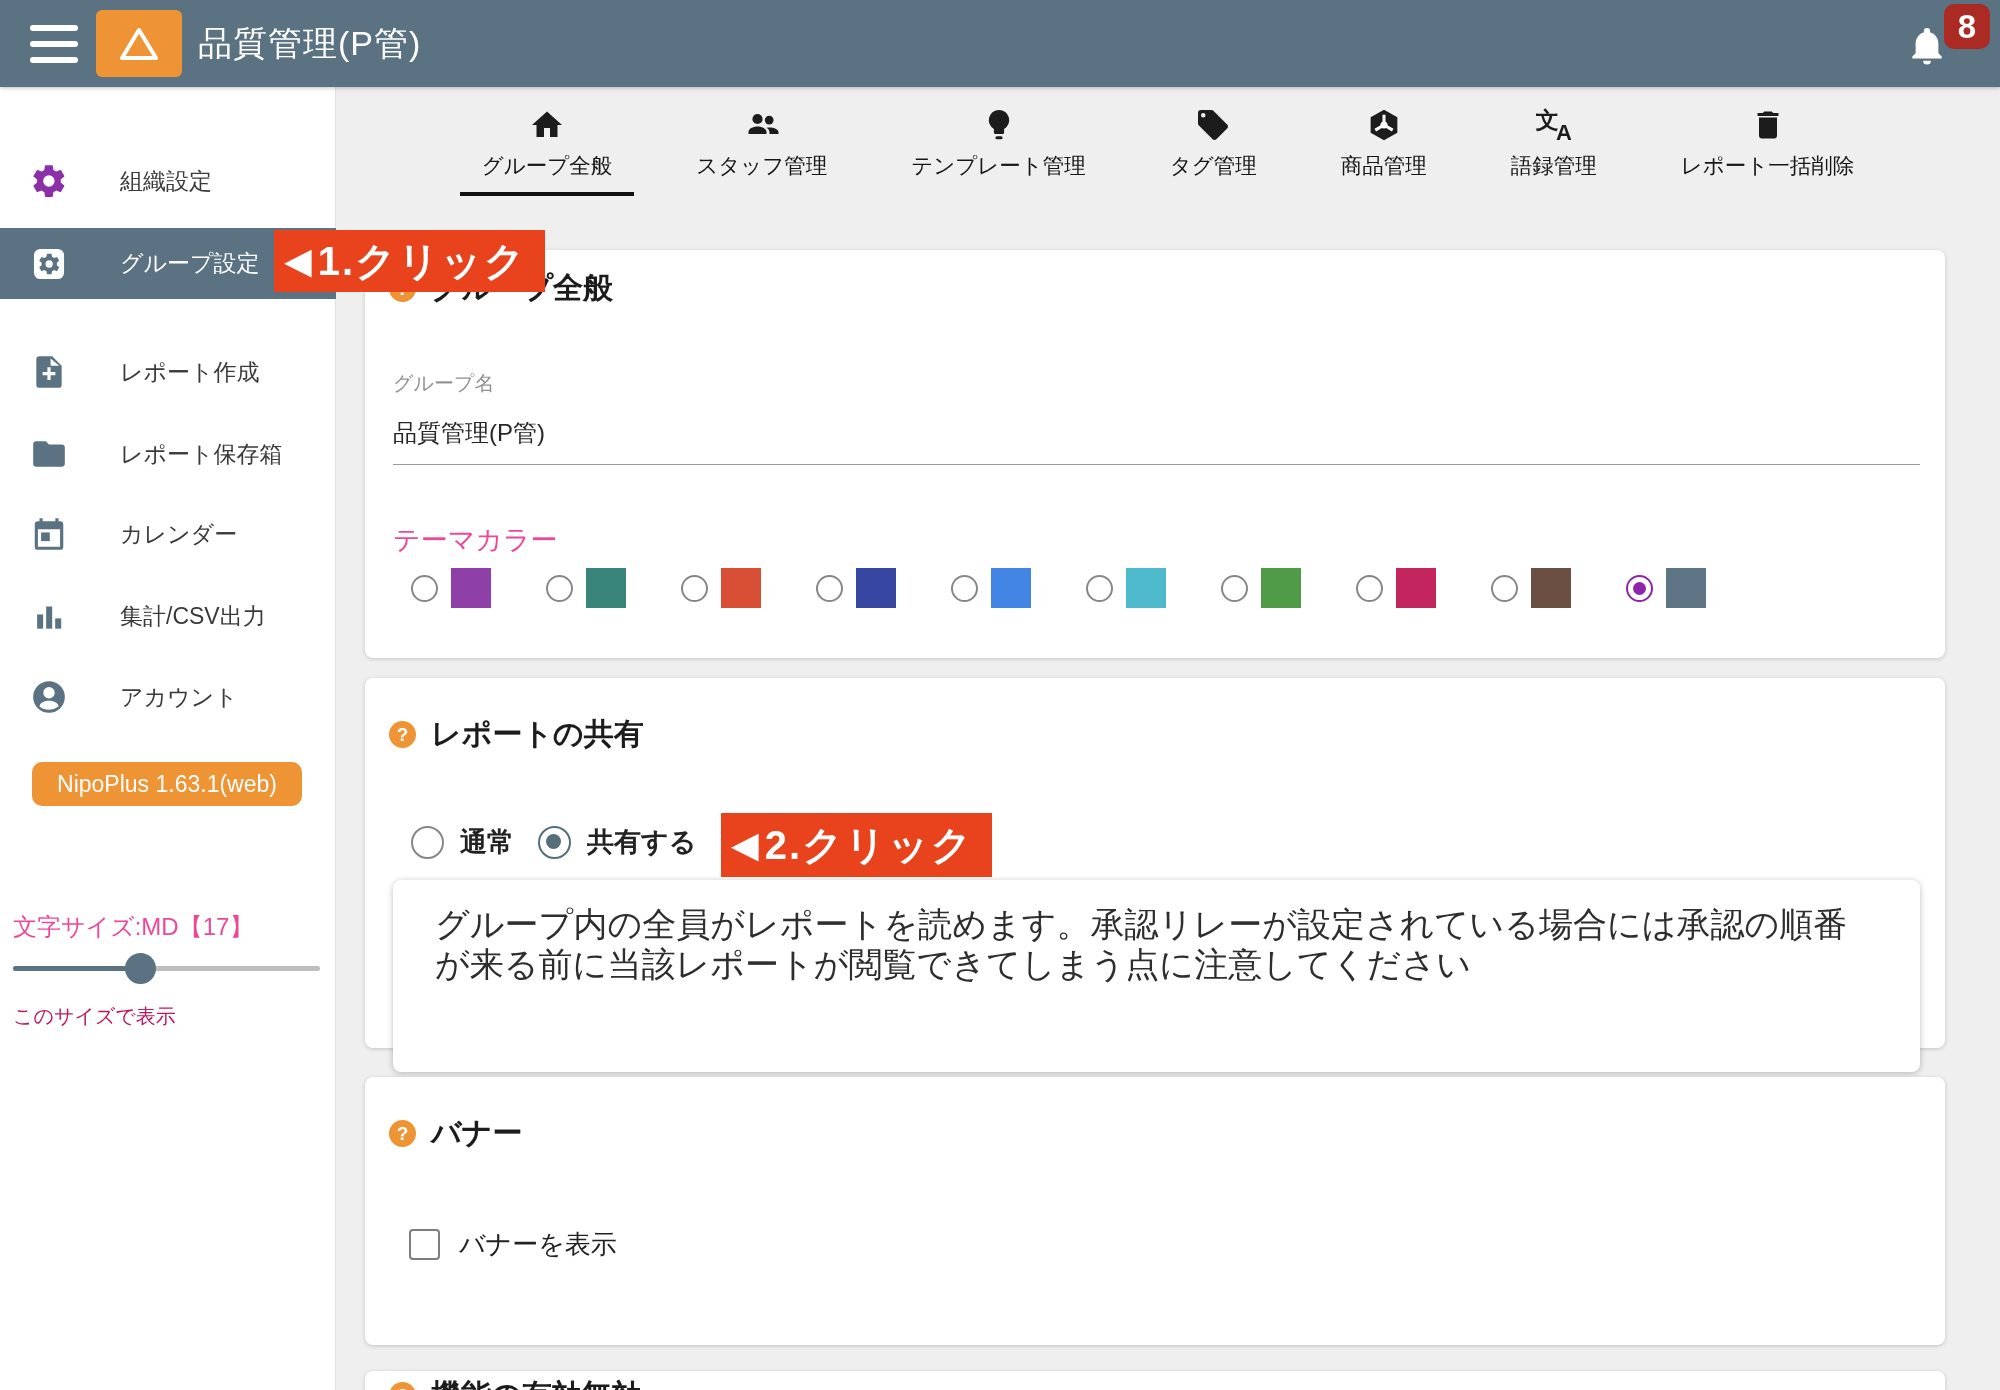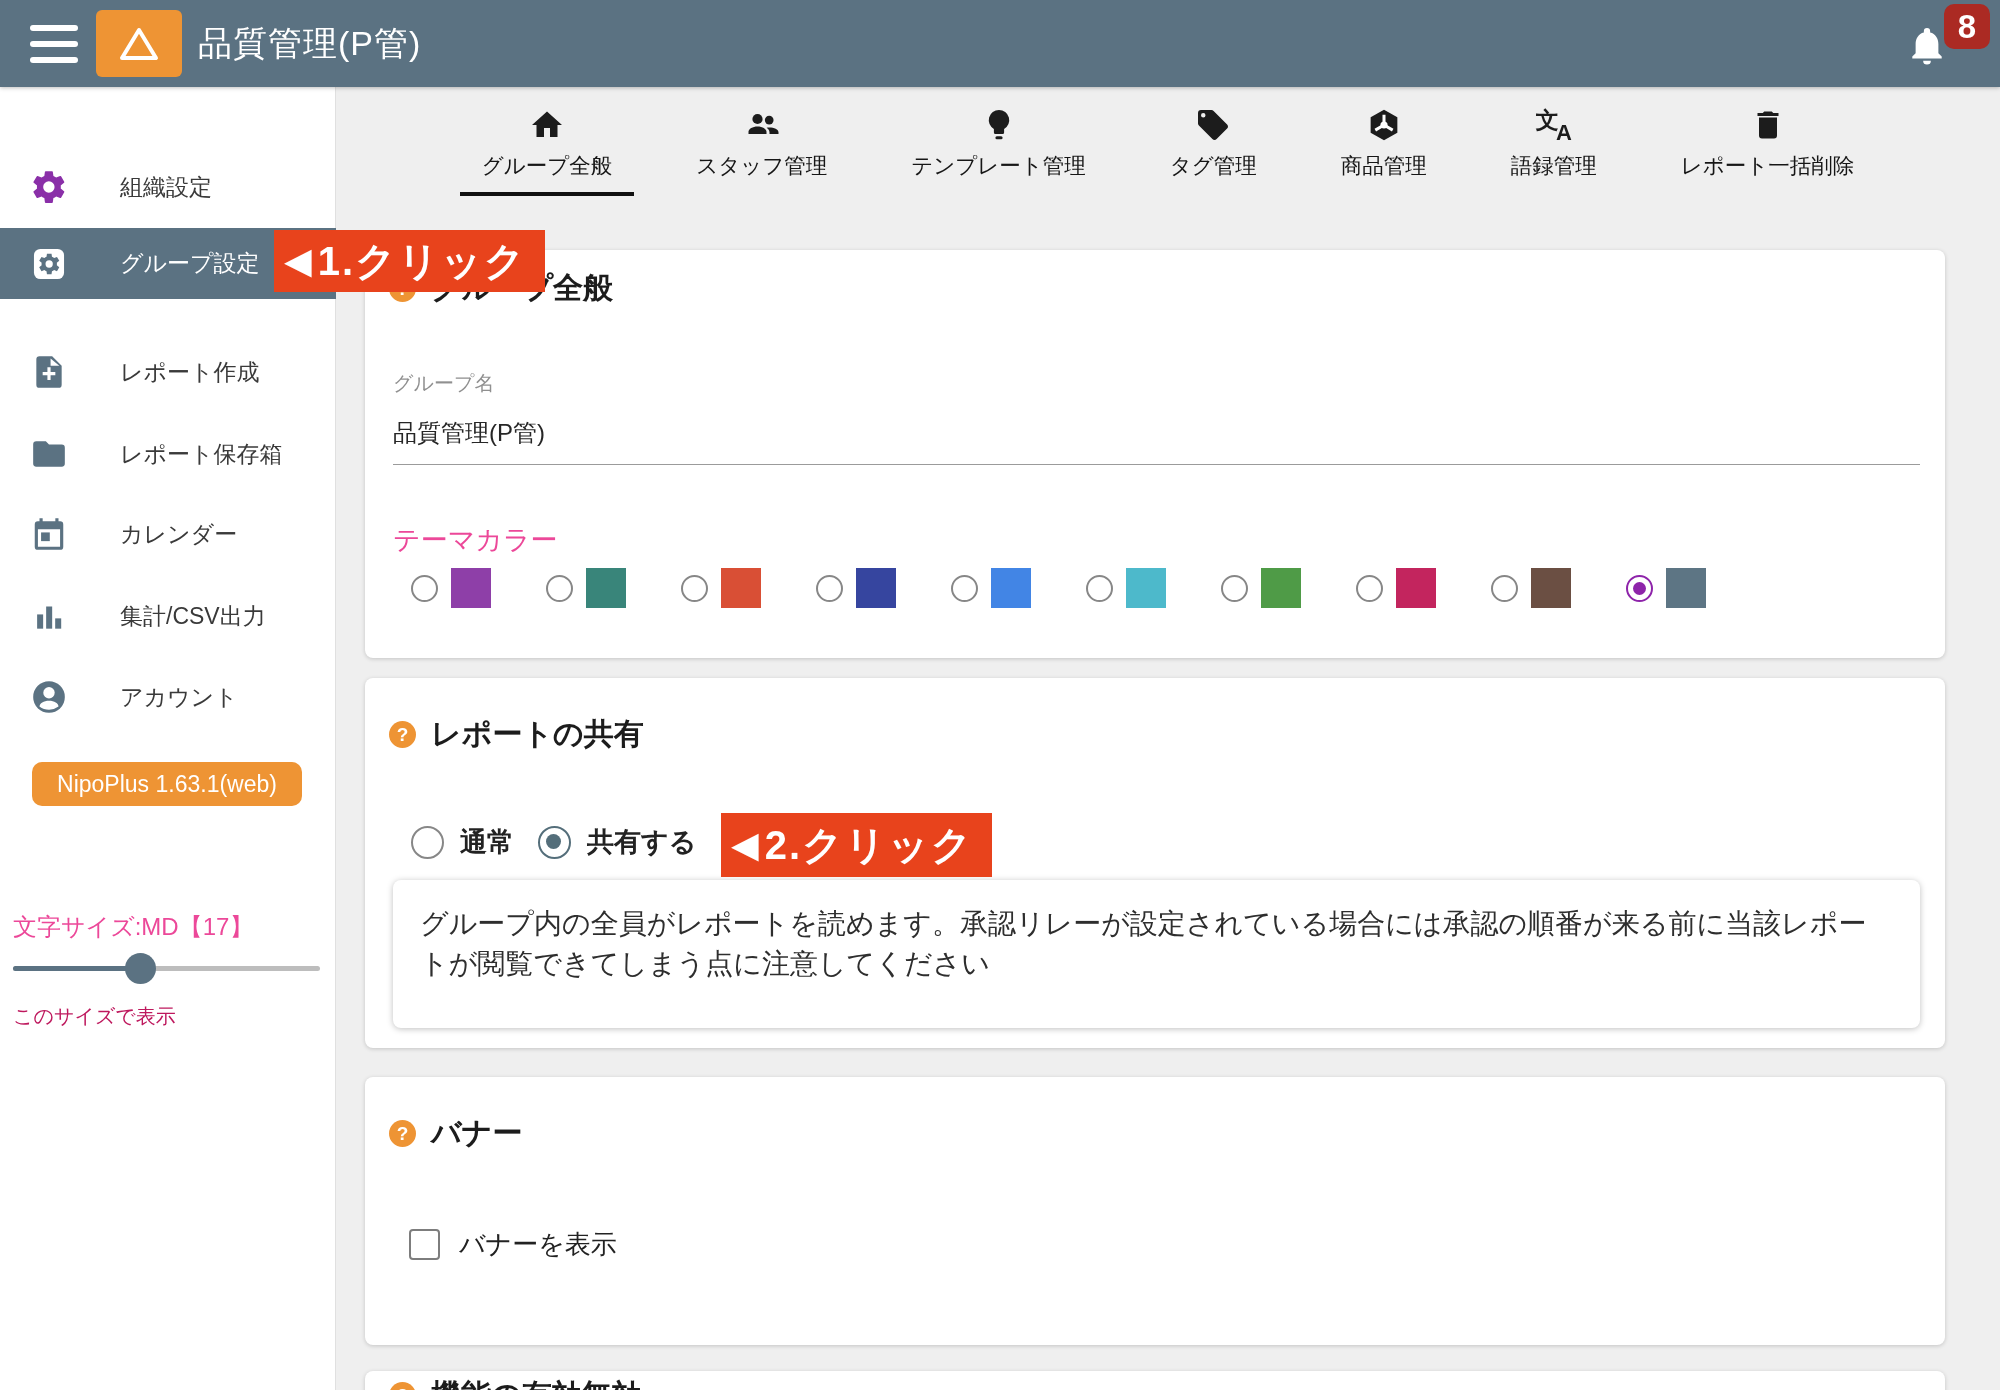--- a/index.html
+++ b/index.html
@@ -84,23 +84,23 @@
   .radio.sel-purple::after { content:""; position:absolute; left:5px; top:5px; width:13px; height:13px; border-radius:50%; background:#8e24aa; }
   .swatch { width:40px; height:40px; flex:none; cursor:pointer; }
   
   .radio-row { position:absolute; left:46px; top:146px; display:flex; align-items:center; gap:24px;font-weight:bold; }
   .radio-opt { display:flex; align-items:center; gap:16px; cursor:pointer; }
   .radio.lg { width:33px; height:33px; }
   .radio.sel-slate { border-color:#546e7a; }
   .radio.sel-slate::after { content:""; position:absolute; left:6px; top:6px; width:15px; height:15px; border-radius:50%; background:#546e7a; }
   .radio-opt .r-label { font-size:27px; color:#222; }
   .desc-box {
-    position:absolute; left:28px; right:25px; top:202px; height:148px;
+    position:absolute; left:28px; right:25px; top:202px; height:192px;
     background:#fff; border-radius:8px; box-shadow:0 1px 6px rgba(0,0,0,.25);
-    padding:24px 27px; font-size:28px; line-height:40px; color:#2e2e2e;
+    padding:24px 42px; font-size:34px; line-height:40px; color:#2e2e2e;
   }
   
   .checkbox-row { position:absolute; left:44px; top:150px; display:flex; align-items:center; gap:19px; cursor:pointer; }
   .checkbox { width:31px; height:31px; border:2.5px solid #7d7d7d; border-radius:4px; background:#fff; flex:none; }
   .checkbox-row .c-label { font-size:26px; color:#222; }
   
   .anno {
     position:absolute; height:62px; background:#e8431c; color:#fff; z-index:40;
     display:flex; align-items:center; padding:0 18px 0 10px;
     font-size:40px; font-weight:bold; letter-spacing:2px; white-space:nowrap;
@@ -125,21 +125,21 @@
   </div>
   <div class="header-title">品質管理(P管)</div>
   <svg class="bell" width="42" height="42" viewBox="0 0 24 24" fill="#ffffff">
     <path d="M12 22a2.2 2.2 0 0 0 2.2-2.2h-4.4A2.2 2.2 0 0 0 12 22zm6.5-6.5v-5.2c0-3.2-1.7-5.9-4.7-6.6v-.7a1.8 1.8 0 0 0-3.6 0v.7c-3 .7-4.7 3.4-4.7 6.6v5.2L3.6 17.4v1.1h16.8v-1.1l-1.9-1.9z"></path>
   </svg>
   <div class="badge">8</div>
 </div>
 
 <div class="sidebar">
 
-  <div class="side-row" style="top:64px;font-family:Liberation Mono, monospace;">
+  <div class="side-row" style="top:58px;font-family:Liberation Mono, monospace;">
     <svg class="s-icon" viewBox="0 0 24 24" fill="#8a2fa8">
       <path d="M19.4 13c.04-.33.06-.66.06-1s-.02-.67-.07-1l2.11-1.65a.5.5 0 0 0 .12-.64l-2-3.46a.5.5 0 0 0-.61-.22l-2.49 1a7.3 7.3 0 0 0-1.73-1l-.38-2.65A.49.49 0 0 0 13.92 2h-4a.49.49 0 0 0-.49.42l-.38 2.65c-.63.26-1.21.6-1.73 1l-2.49-1a.5.5 0 0 0-.61.22l-2 3.46a.49.49 0 0 0 .12.64L4.45 11c-.05.33-.07.66-.07 1s.02.67.07 1l-2.11 1.65a.5.5 0 0 0-.12.64l2 3.46c.12.22.39.3.61.22l2.49-1c.52.4 1.1.74 1.73 1l.38 2.65c.04.24.25.42.49.42h4c.24 0 .45-.18.49-.42l.38-2.65c.63-.26 1.21-.6 1.73-1l2.49 1c.22.08.49 0 .61-.22l2-3.46a.5.5 0 0 0-.12-.64L19.4 13zM11.92 15.6a3.6 3.6 0 1 1 3.6-3.6 3.6 3.6 0 0 1-3.6 3.6z"></path>
     </svg>
     <span class="s-label">組織設定</span>
   </div>
 
   <div class="side-row selected" style="top:141px;text-align:center;">
     <svg class="s-icon" viewBox="0 0 24 24">
       <rect x="2.5" y="2.5" width="19" height="19" rx="4" fill="#ffffff"></rect>
       <path fill="#5b7282" d="M17 12c0-.27-.02-.53-.06-.78l1.55-1.21-1.45-2.51-1.83.74c-.4-.31-.85-.57-1.34-.75L13.6 5.5h-2.9l-.27 1.99c-.49.18-.94.44-1.34.75l-1.83-.74-1.45 2.51 1.55 1.21c-.04.25-.06.51-.06.78s.02.53.06.78l-1.55 1.21 1.45 2.51 1.83-.74c.4.31.85.57 1.34.75l.27 1.99h2.9l.27-1.99c.49-.18.94-.44 1.34-.75l1.83.74 1.45-2.51-1.55-1.21c.04-.25.06-.51.06-.78z"></path>

